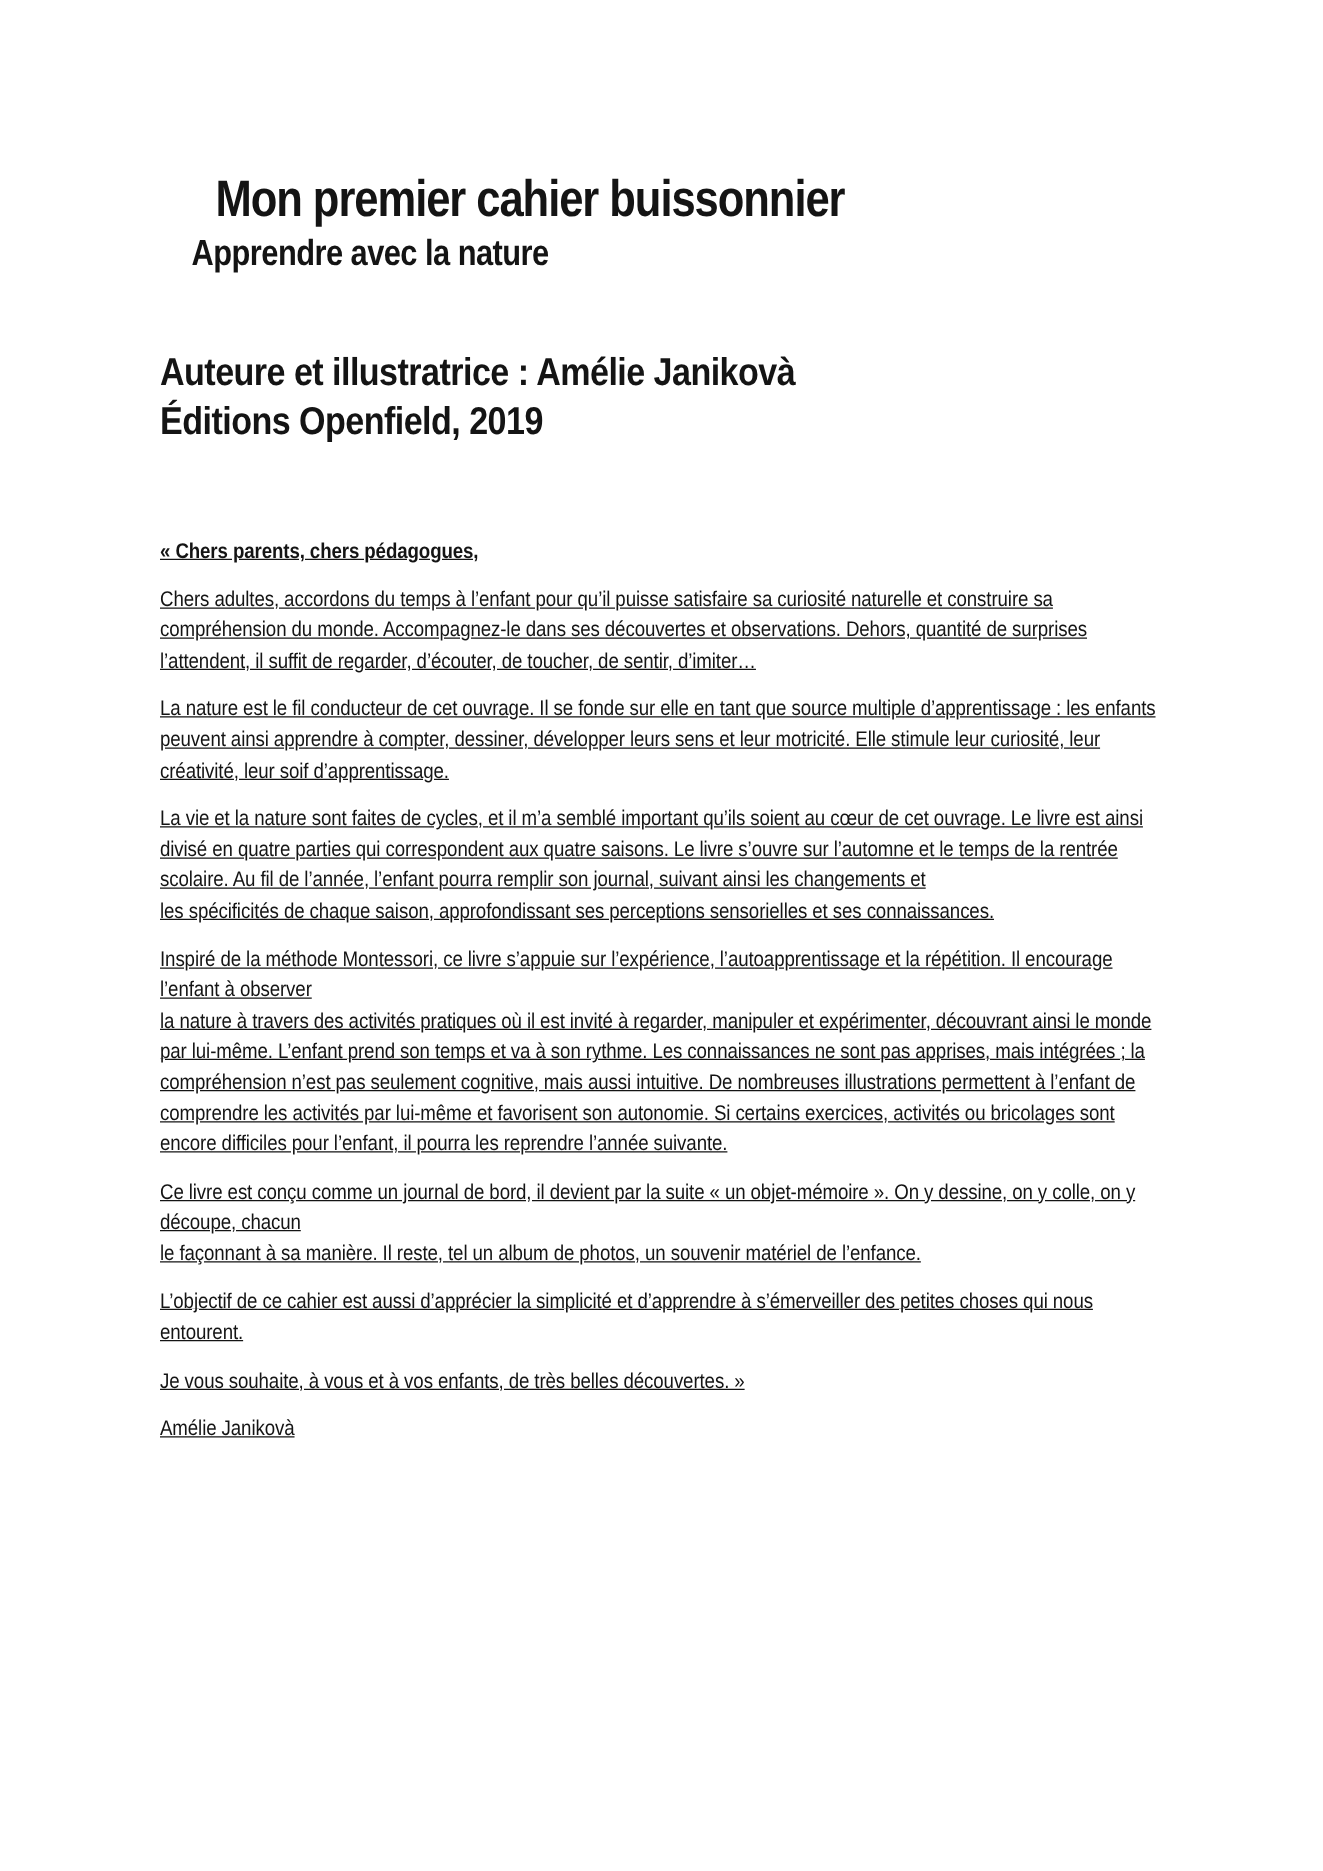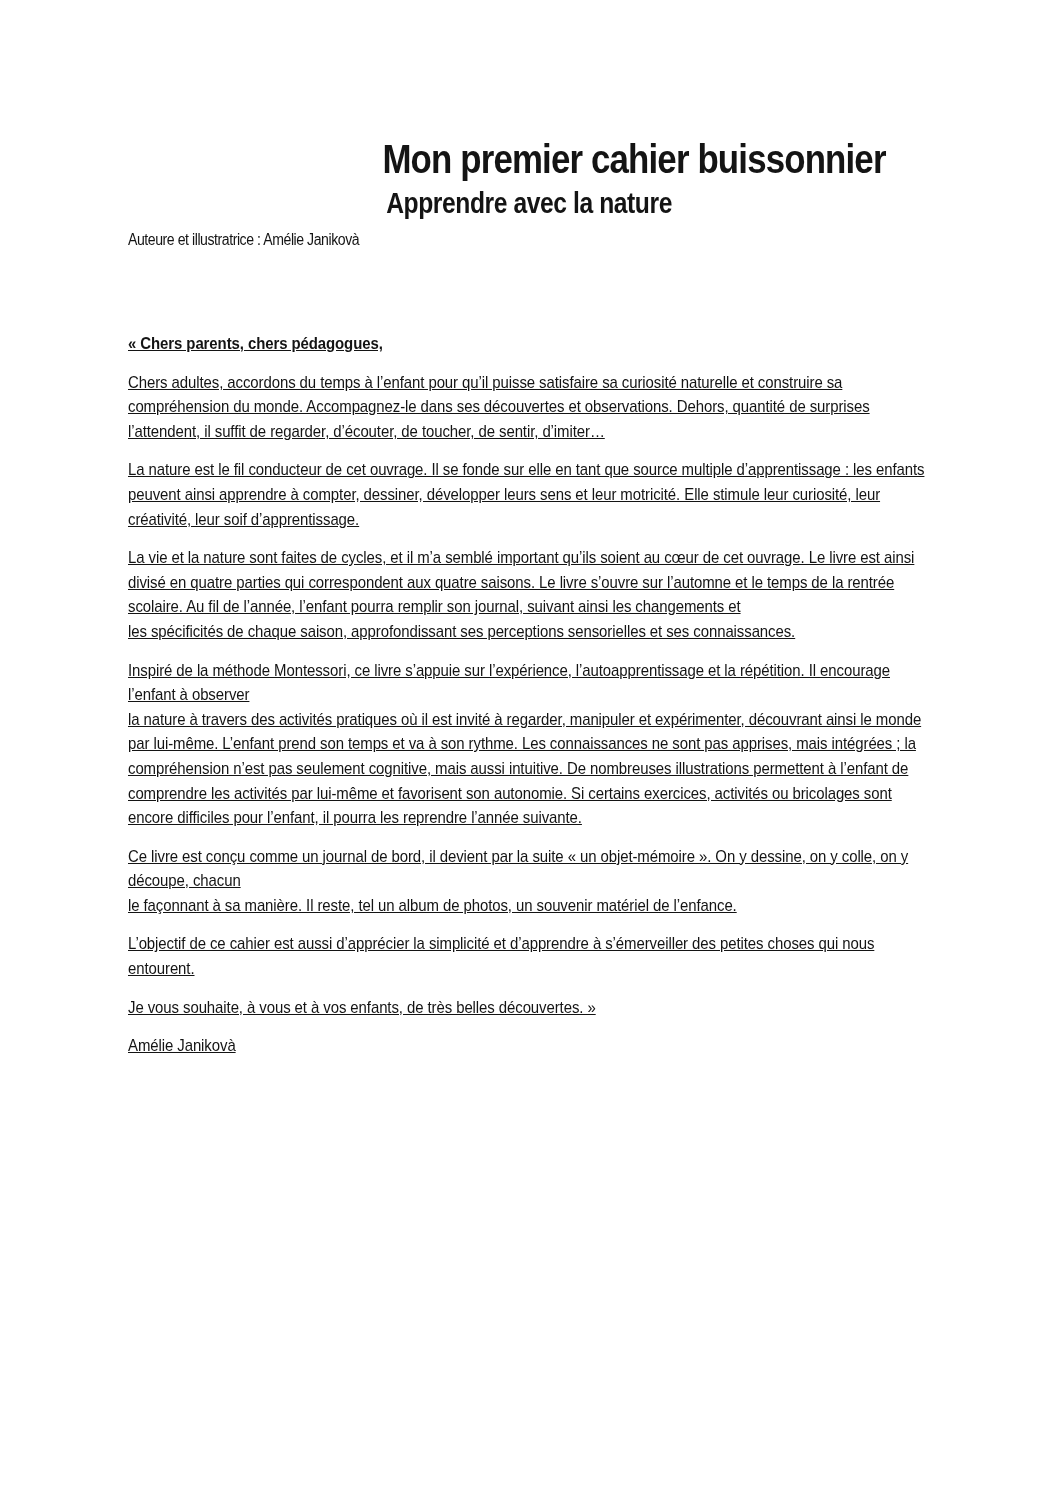--- a/index.html
+++ b/index.html
@@ -33,34 +33,35 @@
     transform: scaleX(0.88);
     transform-origin: 0 50%;
     white-space: nowrap;
   }
   h1.doc-title {
     margin: 0;
     font-size: 41px;
     line-height: 54px;
     font-weight: 700;
     letter-spacing: -1px;
-    text-align: right;
+    text-align: left;
   }
   h2.doc-subtitle {
     margin: 0;
     font-size: 29px;
     line-height: 34px;
     font-weight: 700;
     letter-spacing: -0.5px;
-    text-align: center;
+    text-align: left;
   }
   .meta-block {
-    font-size: 16px;
+    margin-top: 58px;
+    font-size: 31px;
     line-height: 39px;
-    font-weight: 400;
+    font-weight: 700;
     letter-spacing: -0.5px;
   }
   .body-block {
     margin-top: 73px;
     font-size: 17px;
     letter-spacing: -0.1px;
     text-decoration: underline;
   }
   .para {
     margin: 0 0 14px 0;
@@ -82,20 +83,21 @@
 
 <div class="sheet">
   <div class="content">
 
     <h1 class="doc-title"><span class="cx-c">Mon premier cahier buissonnier</span></h1>
 
     <h2 class="doc-subtitle"><span class="cx-c">Apprendre avec la nature</span></h2>
 
     <div class="meta-block">
       <div><span class="cx-l">Auteure et illustratrice : Amélie Janikovà</span></div>
+      <div><span class="cx-l">Éditions Openfield, 2019</span></div>
     </div>
 
     <div class="body-block">
       <p class="para bold">« Chers parents, chers pédagogues,</p>
 
       <p class="para">Chers adultes, accordons du temps à l’enfant pour qu’il puisse satisfaire sa curiosité naturelle et construire sa compréhension du monde. Accompagnez-le dans ses découvertes et observations. Dehors, quantité de surprises l’attendent, il suffit de regarder, d’écouter, de toucher, de sentir, d’imiter…</p>
       <p class="para">La nature est le fil conducteur de cet ouvrage. Il se fonde sur elle en tant que source multiple d’apprentissage : les enfants peuvent ainsi apprendre à compter, dessiner, développer leurs sens et leur motricité. Elle stimule leur curiosité, leur créativité, leur soif d’apprentissage.</p>
       <p class="para">La vie et la nature sont faites de cycles, et il m’a semblé important qu’ils soient au cœur de cet ouvrage. Le livre est ainsi divisé en quatre parties qui correspondent aux quatre saisons. Le livre s’ouvre sur l’automne et le temps de la rentrée scolaire. Au fil de l’année, l’enfant pourra remplir son journal, suivant ainsi les changements et
 les spécificités de chaque saison, approfondissant ses perceptions sensorielles et ses connaissances.</p>
       <p class="para">Inspiré de la méthode Montessori, ce livre s’appuie sur l’expérience, l’autoapprentissage et la répétition. Il encourage l’enfant à observer

